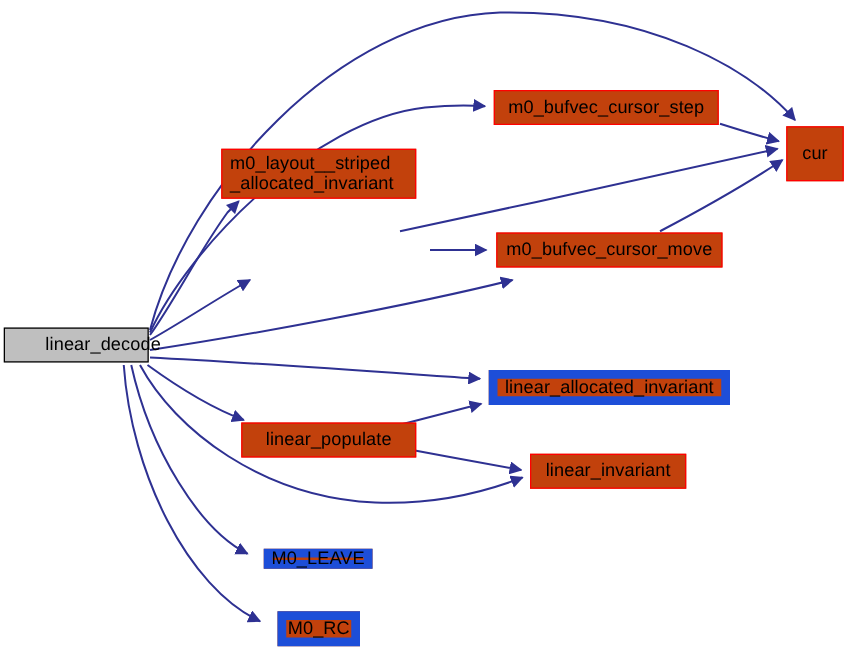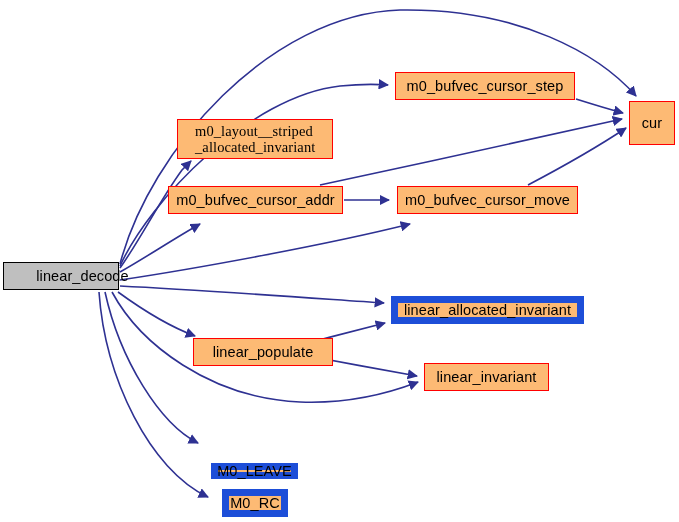--- a/index.html
+++ b/index.html
@@ -22,41 +22,40 @@
     width: 679px;
     height: 522px;
   }
   .node {
     position: absolute;
     box-sizing: border-box;
     display: flex;
     align-items: center;
     justify-content: center;
     text-align: center;
-    background: #fdba74;
+    background: #c2410c;
     border: 1px solid #ff0000;
     color: #000000;
     font-size: 14.5px;
     line-height: 1.12;
     white-space: pre;
     letter-spacing: 0.1px;
     z-index: 5;
   }
   .node.black-border {
     border: 7px solid #1d4ed8;
   }
   .node.current {
     border: 1px solid #000000;
     background: #bfbfbf;
   }
   .node.two-line {
     text-align: left;
     justify-content: flex-start;
-    padding-left: 17px;
-    font-family: Liberation Serif, serif;
+    padding-left: 6px;
   }
 </style>
 </head>
 <body>
 
 <div id="graph-canvas">
 
   <svg id="edge-layer" viewBox="0 0 679 522" xmlns="http://www.w3.org/2000/svg">
     <defs>
       <marker id="arrow" viewBox="0 0 10 10" refX="9" refY="5" markerWidth="6.5" markerHeight="6.5" orient="auto-start-reverse">
@@ -102,27 +101,26 @@
 
   <div class="node current" style="left:3px; top:262px; width:116px; height:28px;padding-left:43px;">linear_decode</div>
 
   <div class="node" style="left:395px; top:72px; width:180px; height:28px;">m0_bufvec_cursor_step</div>
 
   <div class="node" style="left:629px; top:101px; width:46px; height:44px;">cur</div>
 
   <div class="node two-line" style="left:177px; top:119px; width:156px; height:40px;">m0_layout__striped
 _allocated_invariant</div>
 
-  <div class="node" style="left:168px; top:186px; width:175px; height:28px;">m0_bufvec_cursor_addr</div>
 
   <div class="node" style="left:397px; top:186px; width:181px; height:28px;">m0_bufvec_cursor_move</div>
 
   <div class="node black-border" style="left:391px; top:296px; width:193px; height:28px;">linear_allocated_invariant</div>
 
   <div class="node" style="left:193px; top:338px; width:140px; height:28px;">linear_populate</div>
 
   <div class="node" style="left:424px; top:363px; width:125px; height:28px;">linear_invariant</div>
 
-  <div class="node black-border" style="left:211px; top:439px; width:87px; height:16px;margin-top:24px;">M0_LEAVE</div>
+  <div class="node black-border" style="left:211px; top:439px; width:87px; height:16px;">M0_LEAVE</div>
 
   <div class="node black-border" style="left:222px; top:489px; width:66px; height:28px;">M0_RC</div>
 
 </div>
 
 </body></html>

